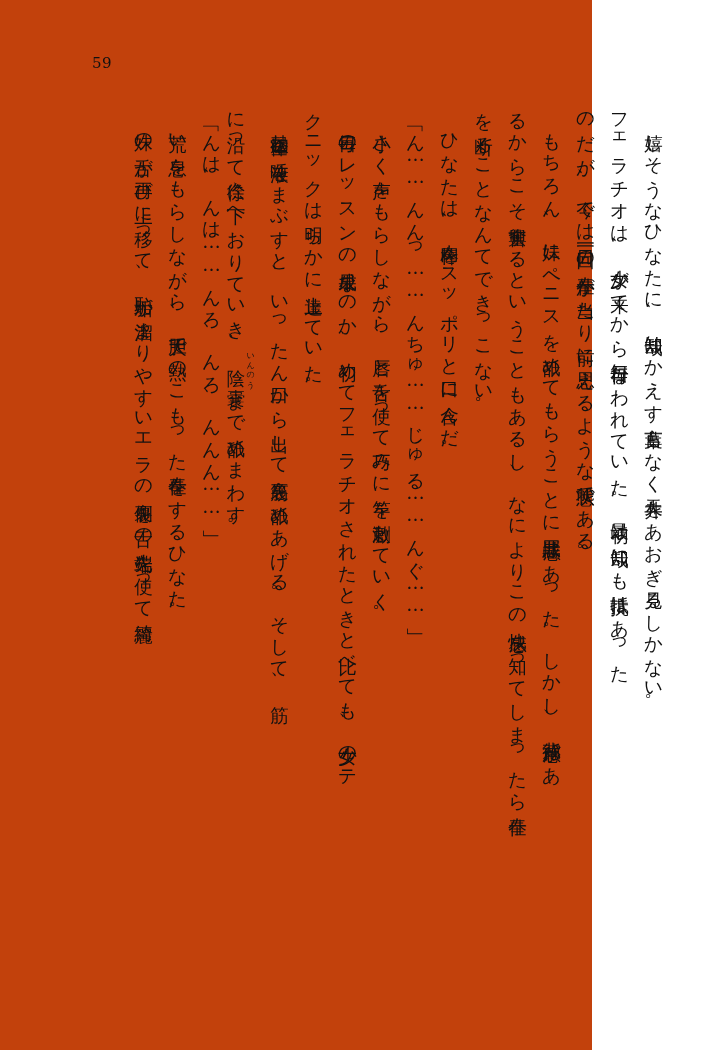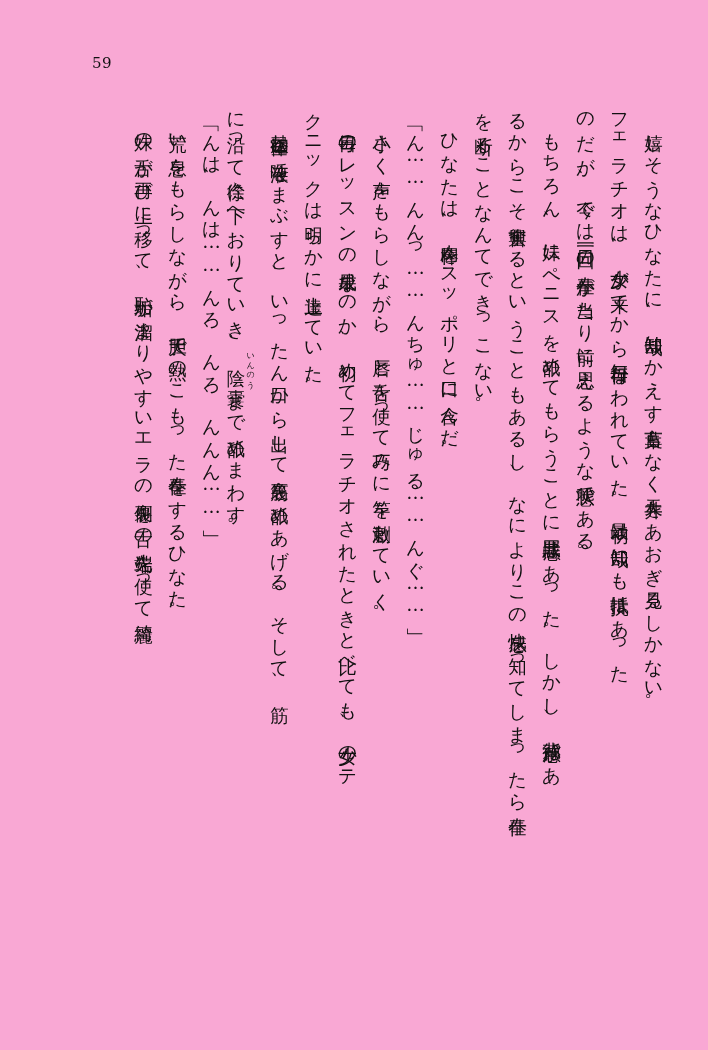--- a/index.html
+++ b/index.html
@@ -10,23 +10,23 @@
   body {
     width: 708px;
     height: 1050px;
     font-family: "DejaVu Serif", "Liberation Serif", serif;
     color: #111111;
     overflow: hidden;
     position: relative;
   }
   .page {
     position: relative;
-    width: 708px;
+    width: 592px;
     height: 1050px;
-    background: #f9a8d4;
+    background: #c2410c;
     box-sizing: border-box;
   }
   .page-number {
     position: absolute;
     top: 54px;
     left: 92px;
     font-size: 15px;
     letter-spacing: 0.5px;
     color: #111111;
     font-family: "DejaVu Serif", "Liberation Serif", serif;

